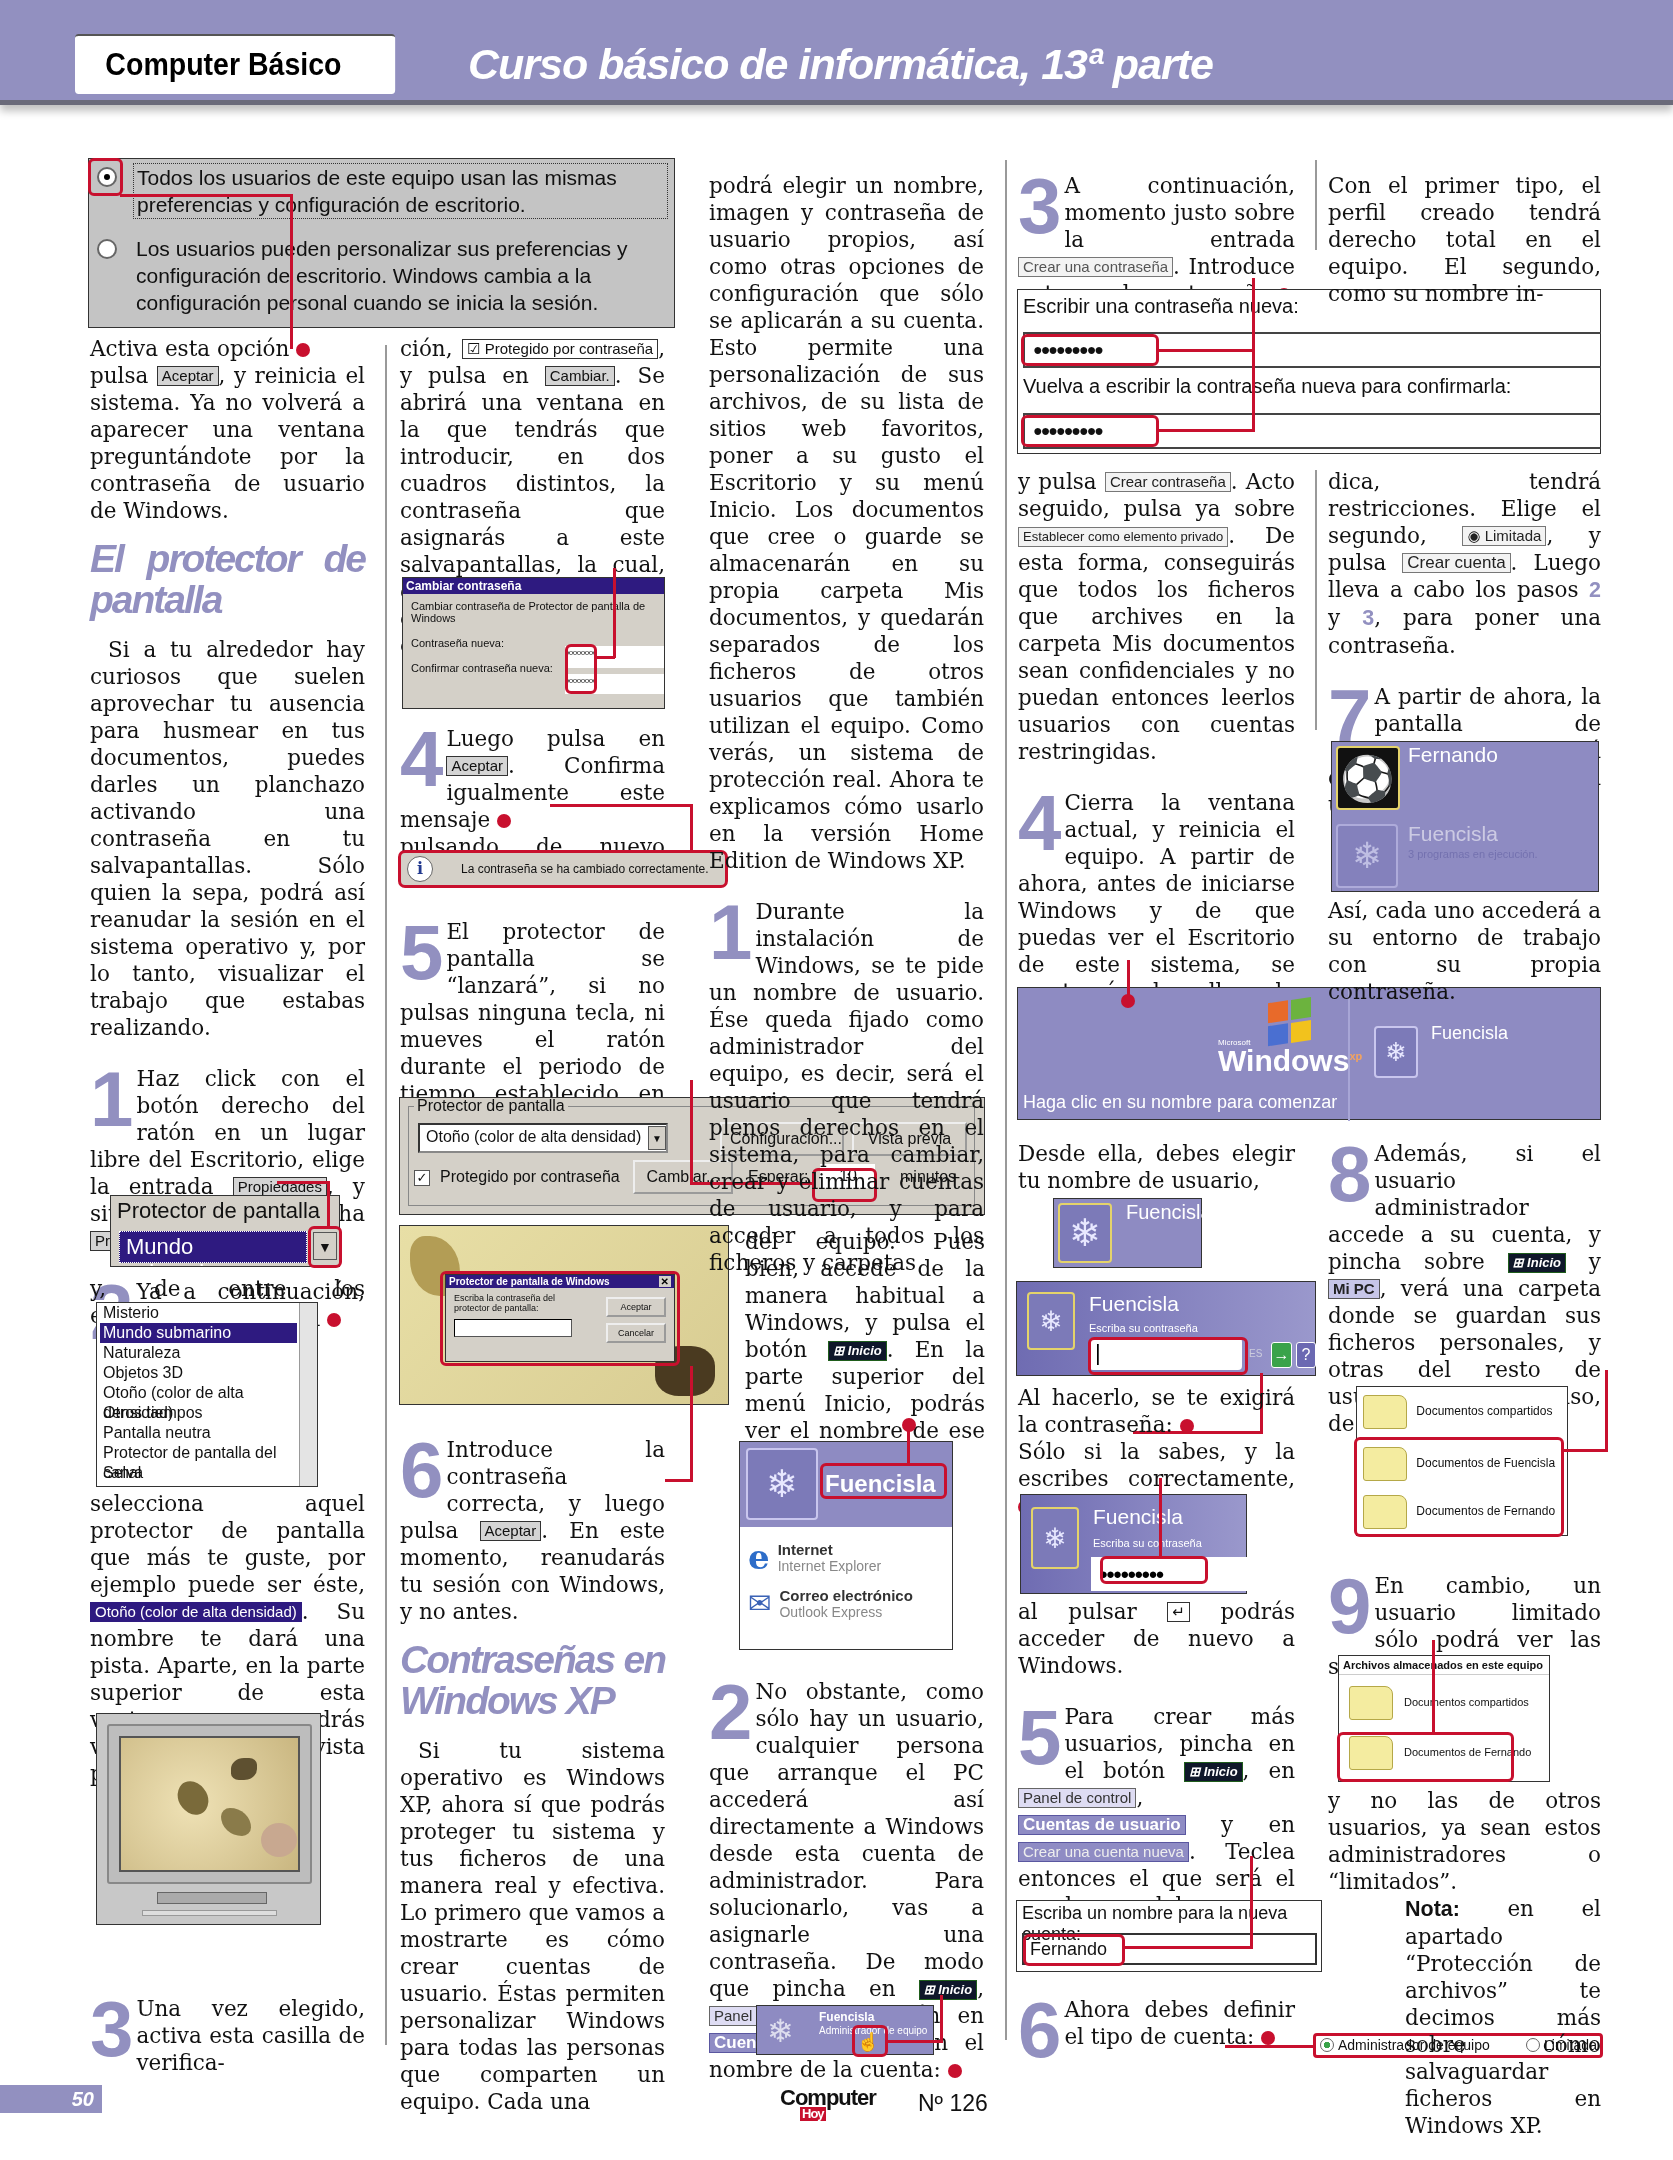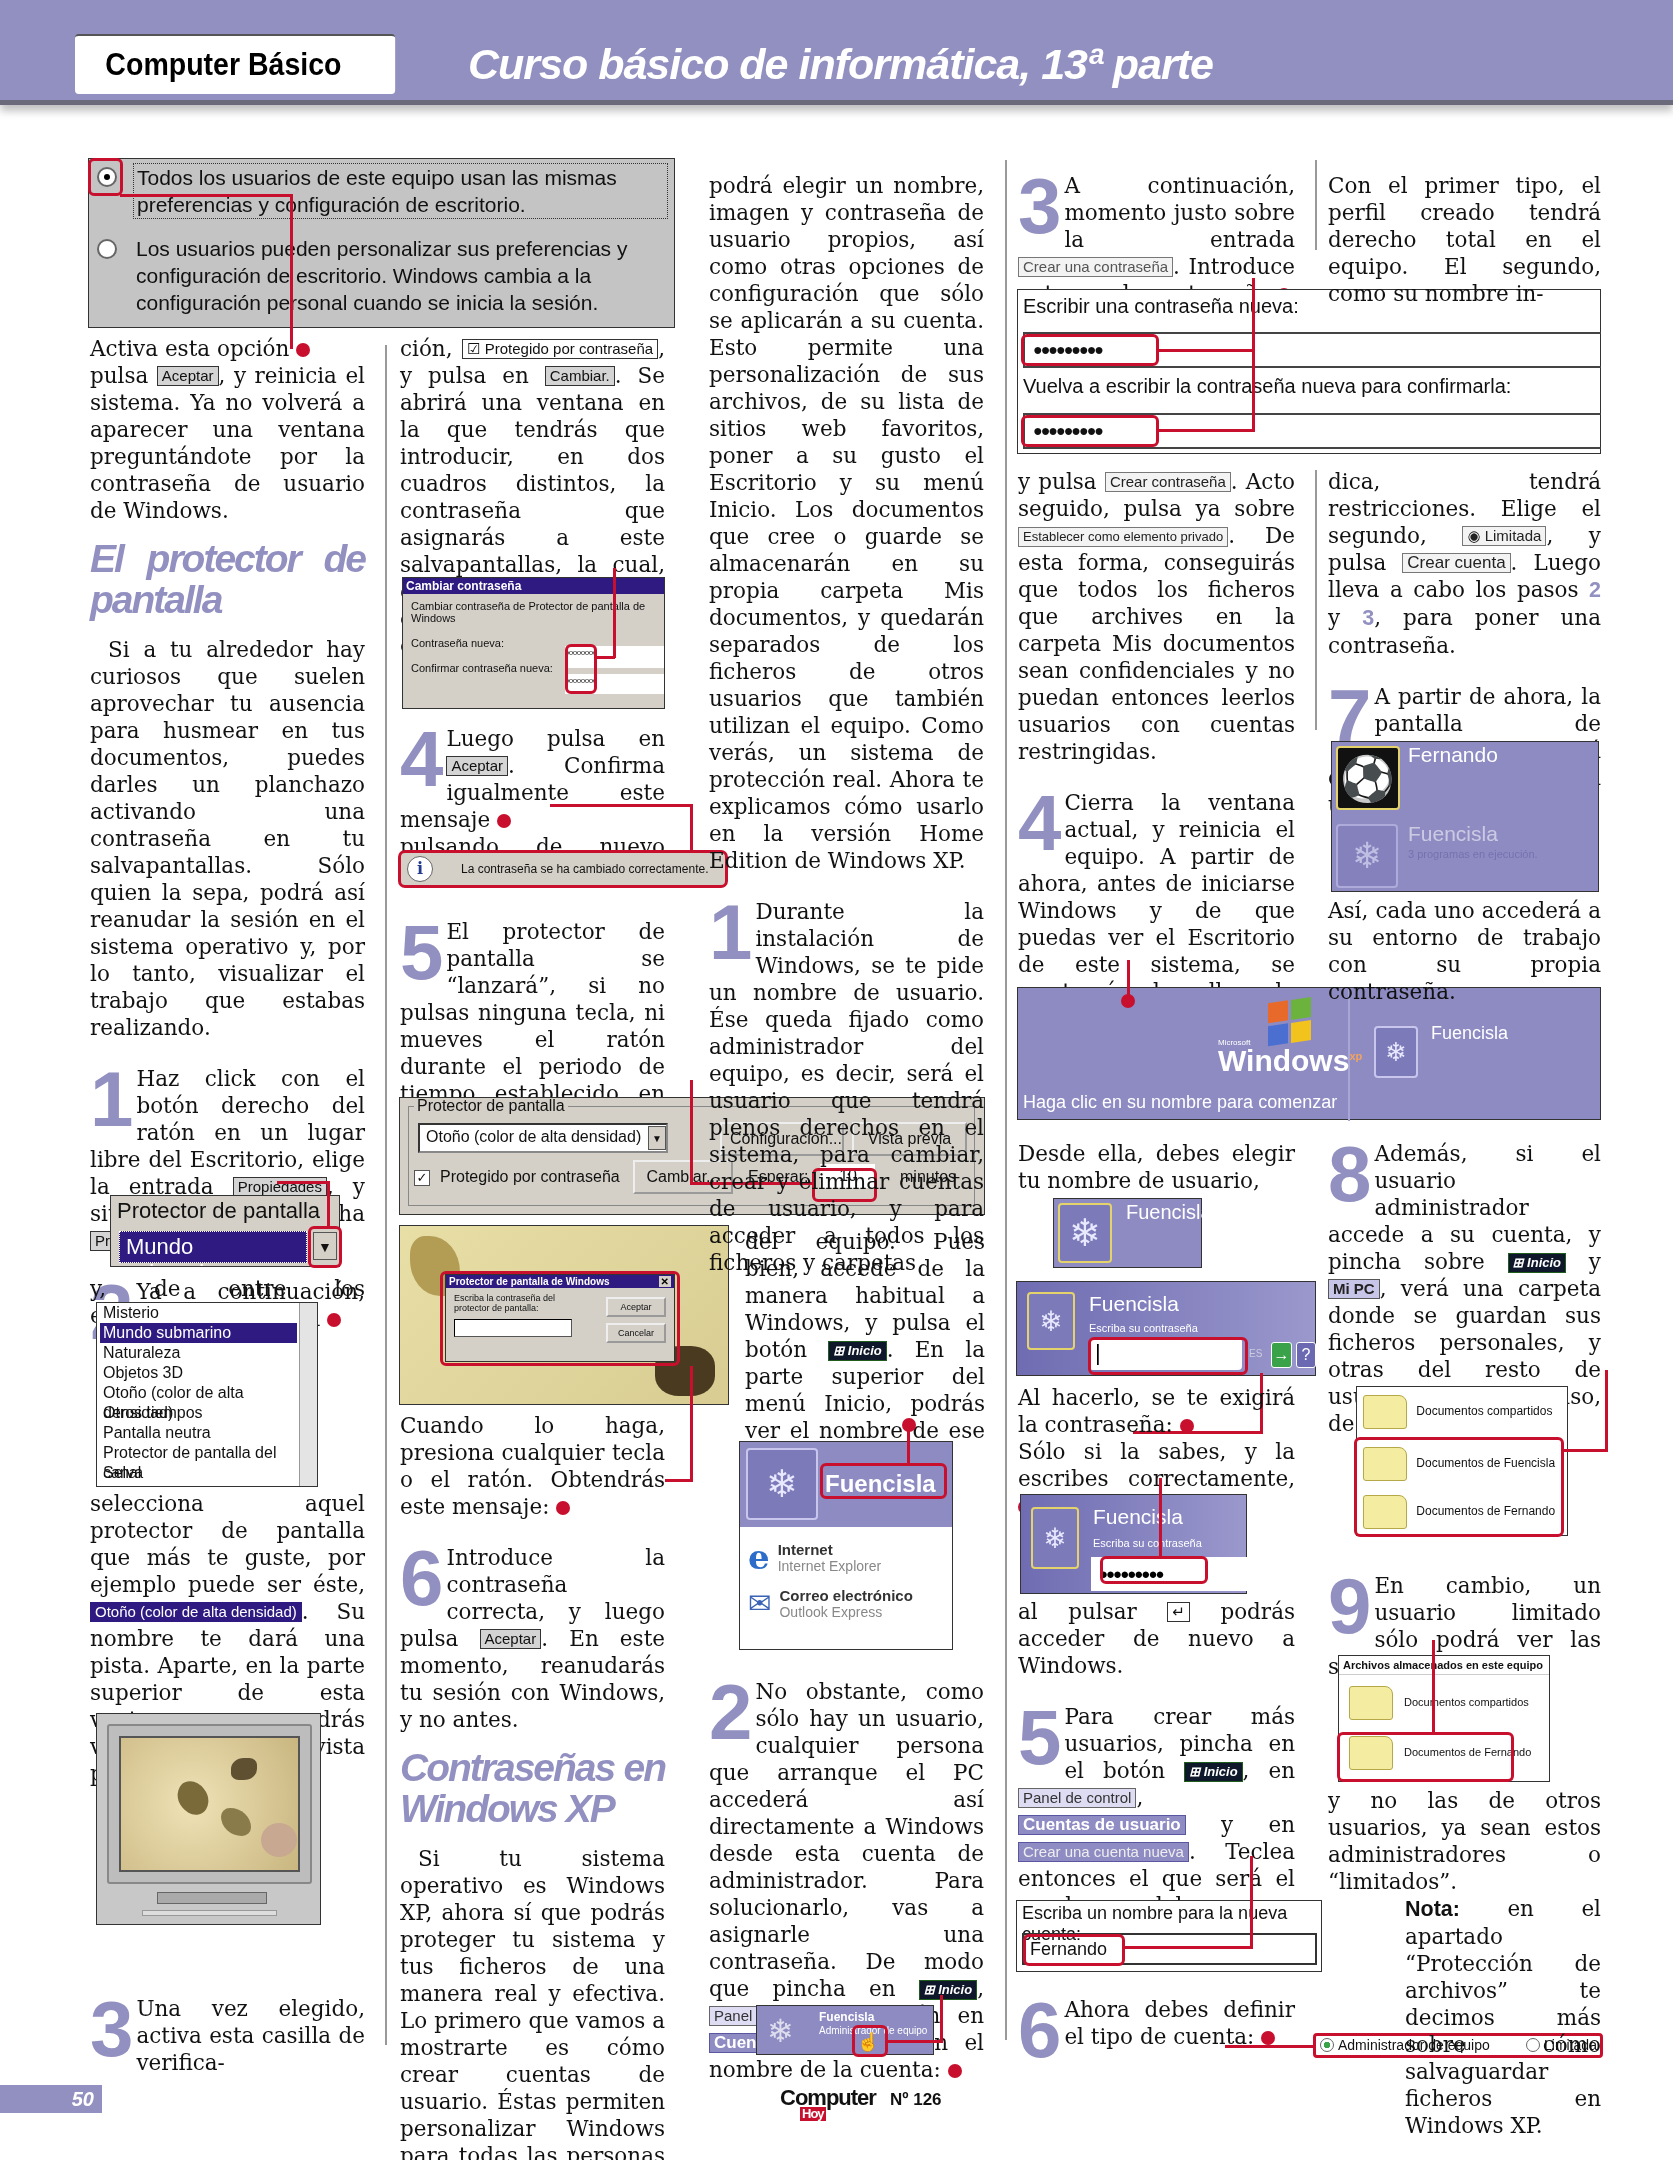--- a/index.html
+++ b/index.html
@@ -25,21 +25,21 @@
 .shot{position:absolute;border:1px solid #333;background:#d4d0c8;font-family:"Liberation Sans",sans-serif;overflow:hidden}
 .redbox{position:absolute;border:3px solid #c8102e;border-radius:6px}
 .rline{position:absolute;background:#c8102e}
 .rdot{position:absolute;width:14px;height:14px;border-radius:50%;background:#c8102e}
 .xp-panel{background:#8e8bc2;color:#fff}
 .snow{display:flex;align-items:center;justify-content:center;border:2px solid #c9c6ee;border-radius:4px;background:#7c7ab8;color:#e8e8ff;font-size:38px}
 .folder{display:inline-block;width:44px;height:34px;background:#f4eca0;border:1px solid #b5a848;border-radius:3px 8px 3px 3px;vertical-align:middle}
 .footer-num{position:absolute;left:0;top:2085px;width:102px;height:28px;background:#9290c0;color:#fff;font-family:"Liberation Sans",sans-serif;font-weight:bold;font-style:italic;font-size:20px;text-align:right;padding-right:8px;line-height:28px}
 .footer-logo{position:absolute;left:780px;top:2085px;font-family:"Liberation Sans",sans-serif;font-weight:bold;font-size:22px;letter-spacing:-1px}
 .footer-logo .hoy{position:absolute;left:20px;top:22px;background:#c8102e;color:#fff;font-size:13px;padding:0 2px;line-height:14px}
-.footer-issue{position:absolute;left:890px;top:2090px;font-family:"Liberation Sans",sans-serif;font-weight:bold;font-size:17px}
+.footer-issue{position:absolute;left:918px;top:2090px;font-family:"Liberation Sans",sans-serif;font-weight:normal;font-size:23px}
 .listbox div{padding-left:3px;height:20px;line-height:20px;font-size:16px}
 </style>
 </head>
 <body>
 
 <div class="header">
   <div class="hdr-badge">Computer Básico</div>
   <div class="hdr-title">Curso básico de informática, 13ª parte</div>
 </div>
 
@@ -175,21 +175,20 @@
     <div style="position:absolute;left:8px;top:18px;width:120px">Escriba la contraseña del protector de pantalla:</div>
     <div style="position:absolute;left:8px;top:44px;width:118px;height:18px;background:#fff;border:1px inset #555"></div>
     <div style="position:absolute;left:160px;top:22px;width:60px;height:20px;border:2px outset #eee;text-align:center;line-height:16px">Aceptar</div>
     <div style="position:absolute;left:160px;top:48px;width:60px;height:20px;border:2px outset #eee;text-align:center;line-height:16px">Cancelar</div>
   </div>
 </div>
 <div class="rline" style="left:690px;top:1366px;width:3px;height:115px"></div>
 <div class="rline" style="left:665px;top:1479px;width:28px;height:3px"></div>
 
 <div class="col" style="left:400px;top:1412px;width:265px">
-  <p><span>Cuando lo haga, presiona cualquier tecla o el ratón. Obtendrás este mensaje:</span> <span class="dot"></span></p>
   <p style="margin-top:24px"><span class="num">6</span><span>Introduce la contraseña correcta, y luego pulsa</span> <span class="btn">Aceptar</span><span>. En este momento, reanudarás tu sesión con Windows, y no antes.</span></p>
   <div class="h2">Contraseñas en Windows XP</div>
   <p class="ind">Si tu sistema operativo es Windows XP, ahora sí que podrás proteger tu sistema y tus ficheros de una manera real y efectiva. Lo primero que vamos a mostrarte es cómo crear cuentas de usuario. Éstas permiten personalizar Windows para todas las personas que comparten un equipo. Cada una</p>
 </div>
 
 <div class="col" style="left:709px;top:172px;width:275px">
   <p>podrá elegir un nombre, imagen y contraseña de usuario propios, así como otras opciones de configuración que sólo se aplicarán a su cuenta. Esto permite una personalización de sus archivos, de su lista de sitios web favoritos, poner a su gusto el Escritorio y su menú Inicio. Los documentos que cree o guarde se almacenarán en su propia carpeta Mis documentos, y quedarán separados de los ficheros de otros usuarios que también utilizan el equipo. Como verás, un sistema de protección real. Ahora te explicamos cómo usarlo en la versión Home Edition de Windows XP.</p>
   <p style="margin-top:24px"><span class="num">1</span><span>Durante la instalación de Windows, se te pide un nombre de usuario. Ése queda fijado como administrador del equipo, es decir, será el usuario que tendrá plenos derechos en el sistema, para cambiar, crear y eliminar cuentas de usuario, y para acceder a todos los ficheros y carpetas</span></p>
 </div>
 

